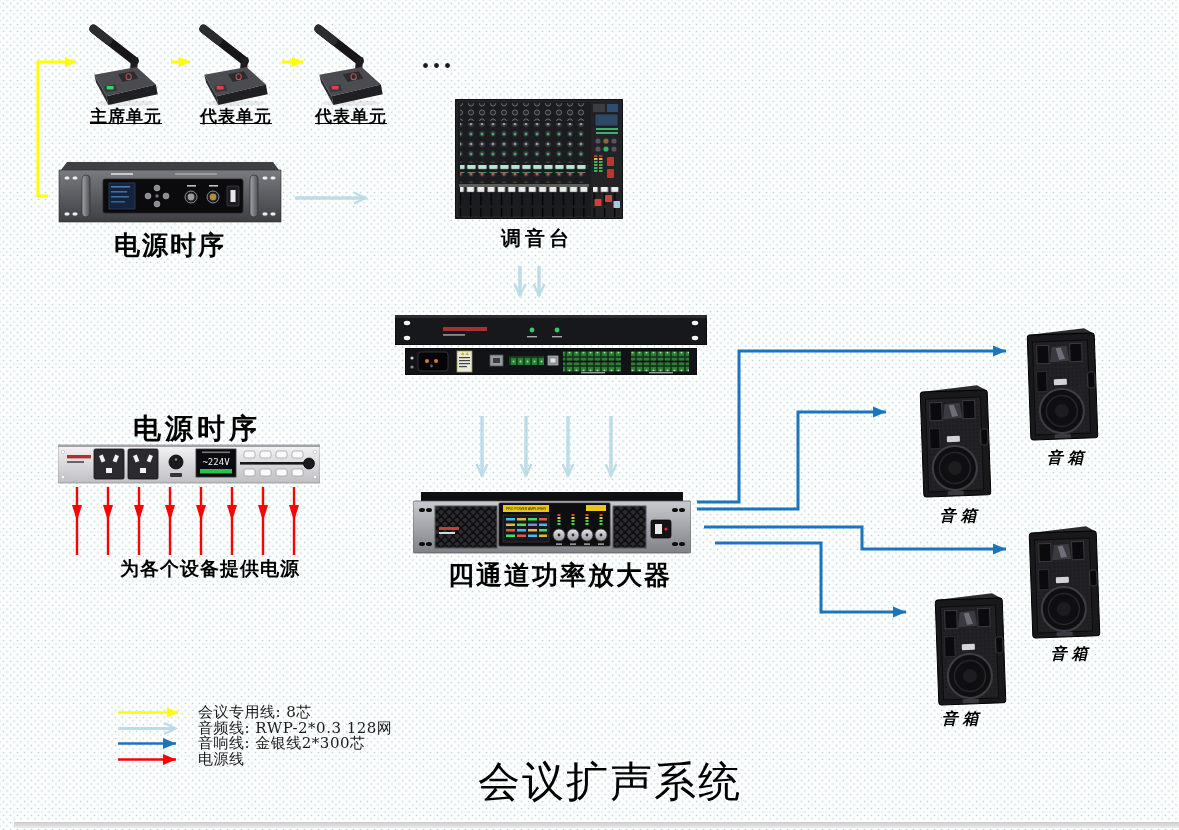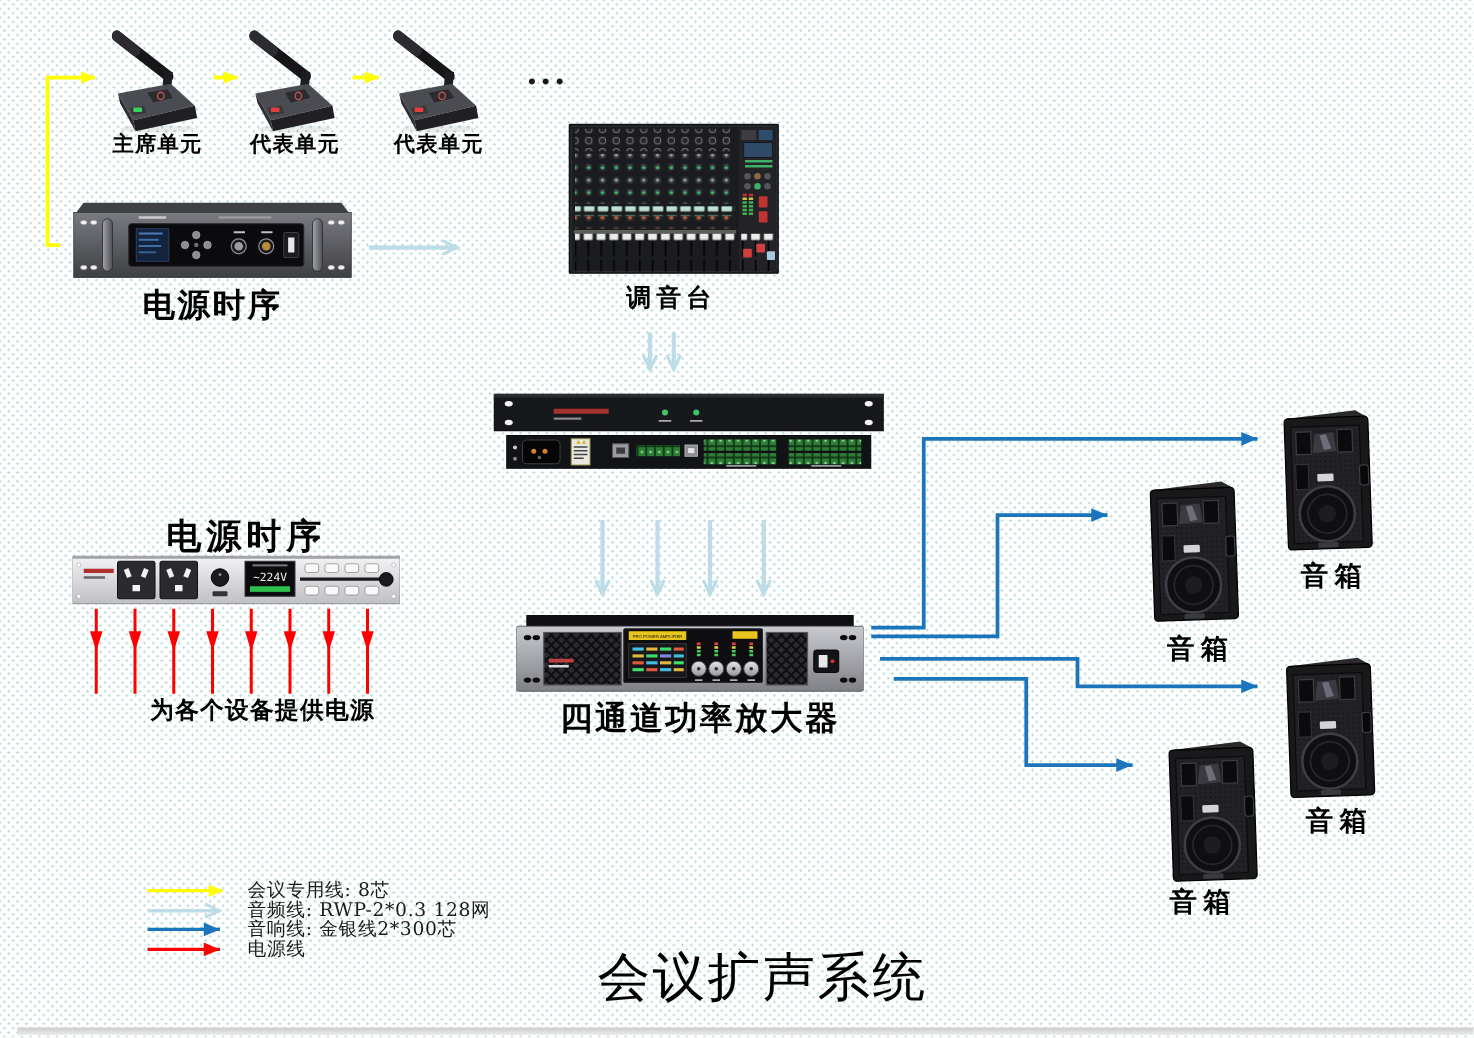--- a/index.html
+++ b/index.html
@@ -6,26 +6,26 @@
   .canvas{position:relative;width:1179px;height:830px;overflow:hidden;background:#fff;
     background-image:
       radial-gradient(circle,#b7dbd9 0.9px,rgba(255,255,255,0) 1.05px),
       radial-gradient(circle,#b7dbd9 0.9px,rgba(255,255,255,0) 1.05px);
     background-size:7px 7px,7px 7px;
     background-position:0 0,3.5px 3.5px;
     font-family:"DejaVu Serif","Liberation Serif",serif;}
   .ov{position:absolute;left:0;top:0;z-index:1;}
   .dev{position:absolute;z-index:2;}
   .lbl{position:absolute;z-index:3;color:#000;text-align:center;font-weight:700;line-height:1.1;white-space:nowrap;}
-  .lbl.mic{font-size:17px;letter-spacing:1px;}
+  .lbl.mic{font-size:17px;letter-spacing:1px;text-decoration:underline;}
   .lbl.big{font-size:26px;letter-spacing:2px;}
   .lbl.mid{font-size:20px;letter-spacing:4px;}
   .lbl.seq{font-size:28px;letter-spacing:4px;}
   .lbl.cap{font-size:19px;letter-spacing:1px;}
-  .lbl.spk{font-size:22px;letter-spacing:5px;}
+  .lbl.spk{font-size:16px;letter-spacing:5px;font-style:italic;}
   .dots{position:absolute;z-index:3;font-size:26px;font-weight:700;color:#1a1a1a;letter-spacing:2px;}
   .legend{position:absolute;left:116px;top:705px;z-index:3;text-align:right;}
   .legend .row{display:flex;align-items:center;height:15.5px;}
   .legend .row span{font-size:15px;color:#1a1a1a;margin-left:6px;font-weight:400;letter-spacing:0.5px;}
   .title{position:absolute;left:450px;top:722px;width:320px;z-index:3;text-align:center;
     font-size:42px;color:#000;font-weight:500;letter-spacing:2px;margin-top:32px;}
   .shadow-b{position:absolute;left:14px;top:822px;width:1165px;height:6px;z-index:0;
     background:linear-gradient(to bottom,#cccccc,#ececec);}
 </style>
 </head>

